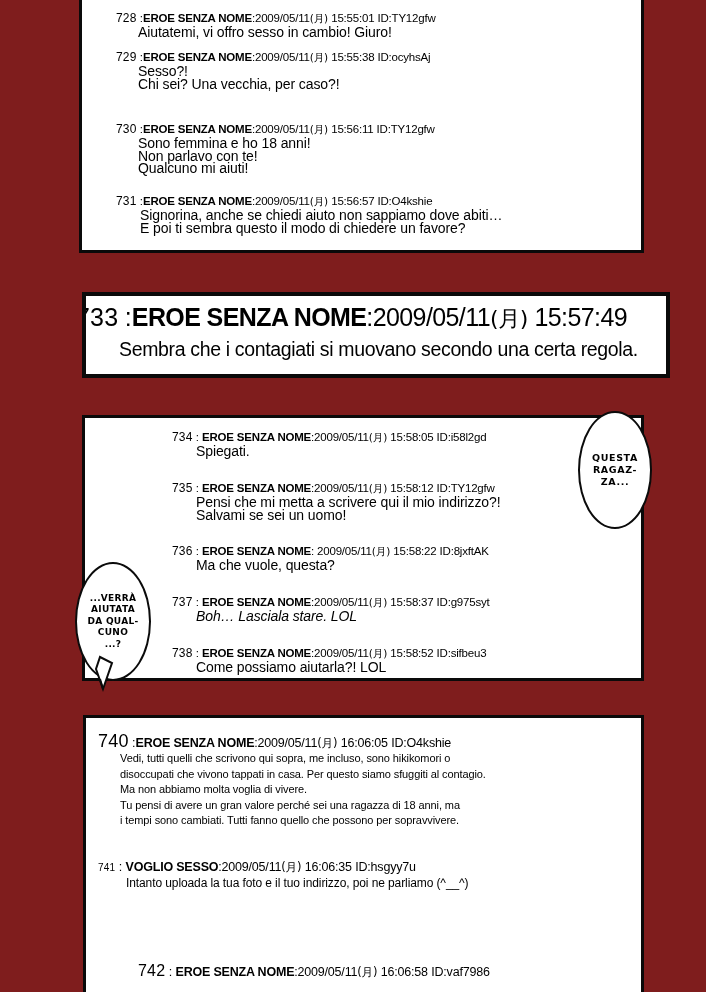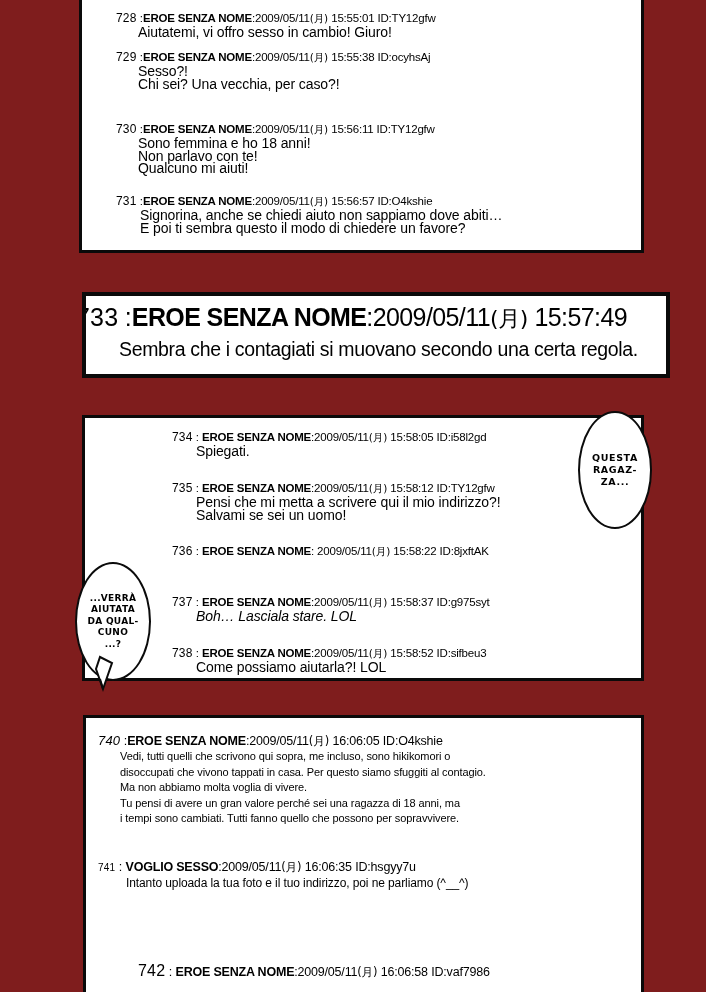--- a/index.html
+++ b/index.html
@@ -225,20 +225,23 @@
     </div>
 
     <div class="post" style="left:87px; top:126px;">
       <div class="hdr">
         <span class="num">736</span>
         <span class="colon">:</span>
         <span class="name">EROE SENZA NOME</span><span class="meta">: 2009/05/11</span><span class="jp">(月)</span>
         <span class="meta">15:58:22</span>
         <span class="meta">ID:8jxftAK</span>
       </div>
+      <div class="body-lines" style="margin-left:24px;">
+        <div>Ma che vuole, questa?</div>
+      </div>
     </div>
 
     <div class="post" style="left:87px; top:177px;">
       <div class="hdr">
         <span class="num">737</span>
         <span class="colon">:</span>
         <span class="name">EROE SENZA NOME</span><span class="meta">:2009/05/11</span><span class="jp">(月)</span>
         <span class="meta">15:58:37</span>
         <span class="meta">ID:g975syt</span>
       </div>
@@ -278,21 +281,21 @@
   <div class="balloon" id="balloon-questa">
     <span class="btxt">QUESTA
 RAGAZ-
 ZA...</span>
   </div>
 
   <div class="panel" id="panel-4">
 
     <div class="post" style="left:12px; top:16px;">
       <div class="hdr" style="font-size:12.5px;">
-        <span class="num" style="font-size:13px;font-style:italic;">740</span>
+        <span class="num" style="font-size:18px;">740</span>
         <span class="colon">:</span><span class="name" style="font-size:12.5px;">EROE SENZA NOME</span><span class="meta" style="font-size:12.5px;">:2009/05/11</span><span class="jp" style="font-size:11.5px;">(月)</span>
         <span class="meta" style="font-size:12.5px;">16:06:05</span>
         <span class="meta" style="font-size:12.5px;">ID:O4kshie</span>
       </div>
       <div class="body-lines" style="margin-left:22px; font-size:11px; line-height:15.5px;">
         <div>Vedi, tutti quelli che scrivono qui sopra, me incluso, sono hikikomori o</div>
         <div>disoccupati che vivono tappati in casa. Per questo siamo sfuggiti al contagio.</div>
         <div>Ma non abbiamo molta voglia di vivere.</div>
         <div>Tu pensi di avere un gran valore perché sei una ragazza di 18 anni, ma</div>
         <div>i tempi sono cambiati. Tutti fanno quello che possono per sopravvivere.</div>

